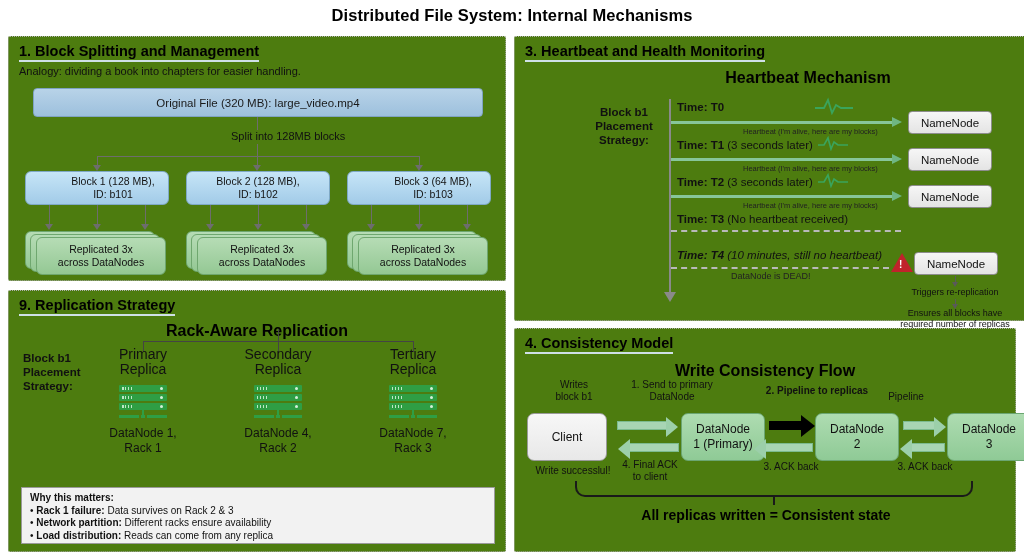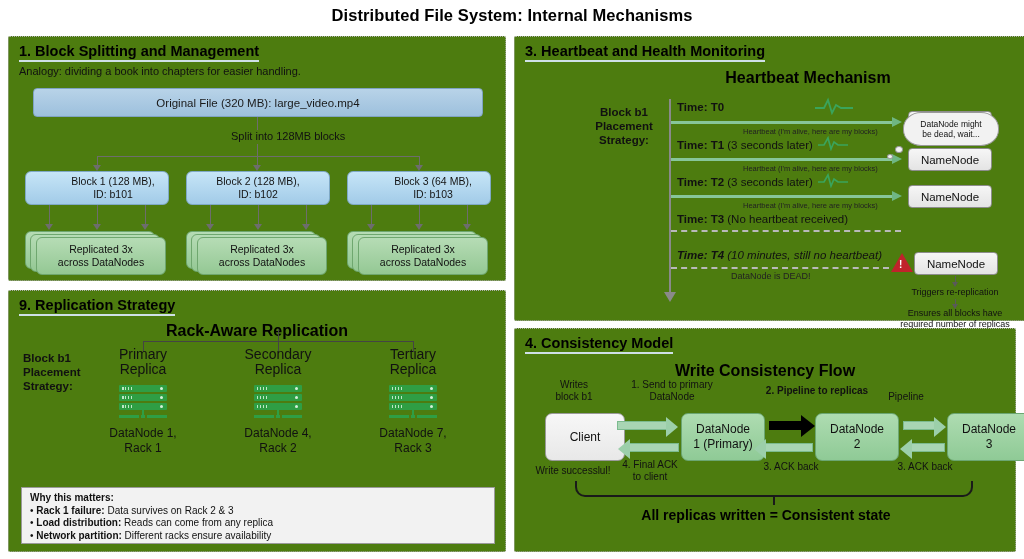--- a/index.html
+++ b/index.html
@@ -176,21 +176,21 @@
   }
   .tiny-stem { position: absolute; width: 1px; background: #5a5a5a; }
 
   
   #sec4 { left: 514px; top: 328px; width: 502px; height: 224px; }
   .node-box {
     position: absolute; border-radius: 7px; display: flex; align-items: center;
     justify-content: center; text-align: center; font-size: 12px; line-height: 15px; color: #111;
   }
   .client-box {
-    left: 30px; top: 84px; width: 80px; height: 48px;
+    left: 12px; top: 84px; width: 80px; height: 48px;
     background: linear-gradient(#f7f7f7,#e8e8e8); border: 1px solid #9a9a9a;
   }
   .dn-box {
     top: 84px; width: 84px; height: 48px;
     background: linear-gradient(#aedcb1,#8fca96); border: 1px solid #6ba672;
   }
   .dn1 { left: 166px; } .dn2 { left: 300px; } .dn3 { left: 432px; }
   .gArrowR { position: absolute; height: 9px; background: #a8d5b4; border: 1px solid #7cbb8f; }
   .gArrowR::after {
     content: ""; position: absolute; right: -12px; top: -5.5px; width: 0; height: 0;
@@ -367,22 +367,22 @@
     <div class="replica-node">
       <span>DataNode 7,</span><br>
       <span>Rack 3</span>
     </div>
   </div>
 
   <div class="why-box">
     <div class="hd">Why this matters:</div>
     <ul>
       <li><b>Rack 1 failure:</b><span> Data survives on Rack 2 &amp; 3</span></li>
+      <li><b>Network partition:</b><span> Different racks ensure availability</span></li>
       <li><b>Load distribution:</b><span> Reads can come from any replica</span></li>
-      <li><b>Network partition:</b><span> Different racks ensure availability</span></li>
     </ul>
   </div>
 </div>
 
 <div class="panel" id="sec3">
   <div class="panel-title">3. Heartbeat and Health Monitoring</div>
   <div class="big-head" style="margin-top:7px;">Heartbeat Mechanism</div>
 
   <div class="hb-side">
     <span>Block b1</span><br>
@@ -430,27 +430,20 @@
   <div class="hbarrow" style="top:158px; width:222px;"></div>
   <div class="hbcaption" style="left:228px; top:164px;">Heartbeat (I'm alive, here are my blocks)</div>
   <div class="namenode" style="left:393px; top:148px;">NameNode</div>
 
   
   <div class="tlabel" style="top:176px;">
     <span>Time: T3</span><span class="norm"> (No heartbeat received)</span>
   </div>
   <div class="dashline" style="top:193px; width:230px;"></div>
 
-  <div class="thought">
-    <div class="thought-body">
-      <span><span>DataNode might</span><br><span>be dead, wait...</span></span>
-    </div>
-    <div class="tb-bub" style="left:-8px; top:34px; width:8px; height:7px;"></div>
-    <div class="tb-bub" style="left:-16px; top:42px; width:6px; height:5px;"></div>
-  </div>
 
   
   <div class="tlabel" style="top:212px;font-style:italic;">
     <span>Time: T4</span><span class="norm"> (10 minutes, still no heartbeat)</span>
   </div>
   <div class="dashline" style="top:230px; width:218px;"></div>
   <div class="hbcaption" style="left:216px; top:234px; font-size:9px;">DataNode is DEAD!</div>
   <div class="warn-tri" style="left:376px; top:216px;"></div>
   <div class="warn-mark" style="left:384px; top:222px;">!</div>
   <div class="namenode" style="left:399px; top:215px;">NameNode</div>

